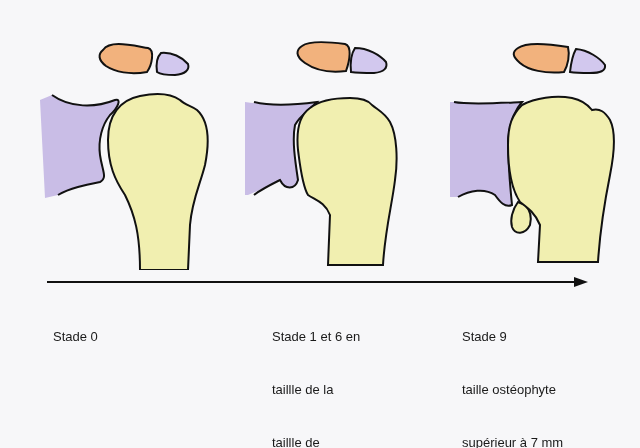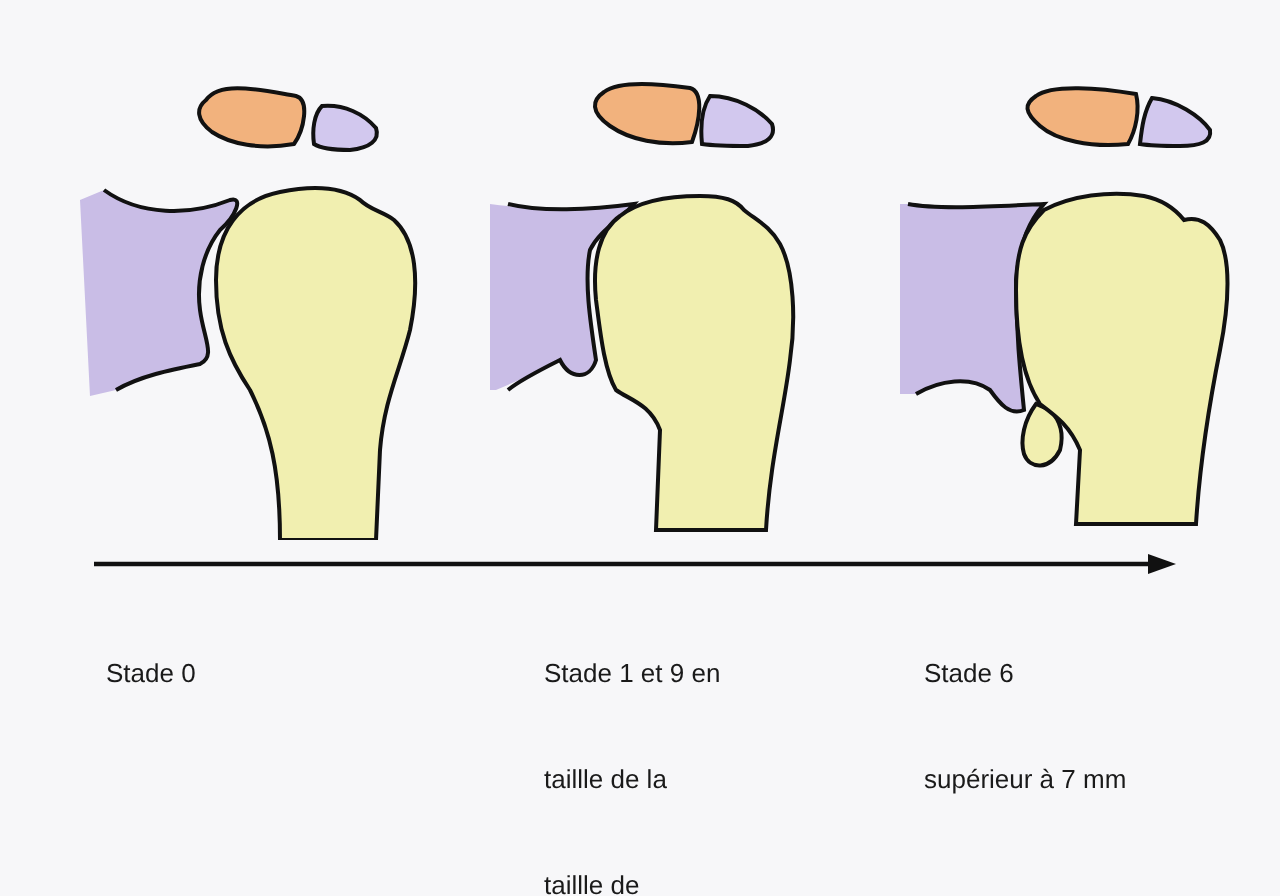--- a/index.html
+++ b/index.html
@@ -54,29 +54,30 @@
 <svg class="arrow" width="640" height="448">
   <line x1="47" y1="282" x2="576" y2="282" stroke="#111" stroke-width="2.2"></line>
   <polygon points="574,277 588,282 574,287" fill="#111"></polygon>
 </svg>
 
 <div class="label" style="left:53px; top:293px;">
   <div>Stade 0</div>
 </div>
 
 <div class="label" style="left:272px; top:293px;">
-  <div>Stade 1 et 9 en</div>
+  <div>Stade 1 et 6 en</div>
   <div>taillle de la</div>
   <div>taillle de</div>
   
   
   
   
 </div>
 
 <div class="label" style="left:462px; top:293px;">
-  <div>Stade 6</div>
+  <div>Stade 9</div>
+  <div>taille ostéophyte</div>
   <div>supérieur à 7 mm</div>
   
   
   
   
 </div>
 
 </body></html>

